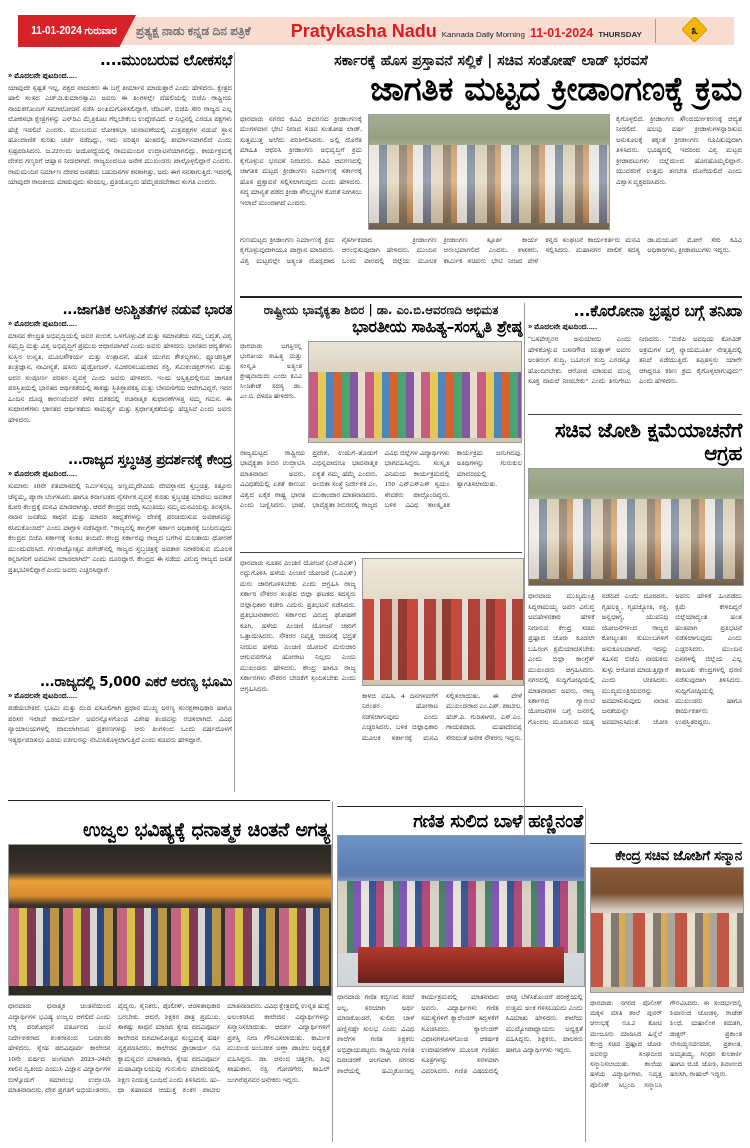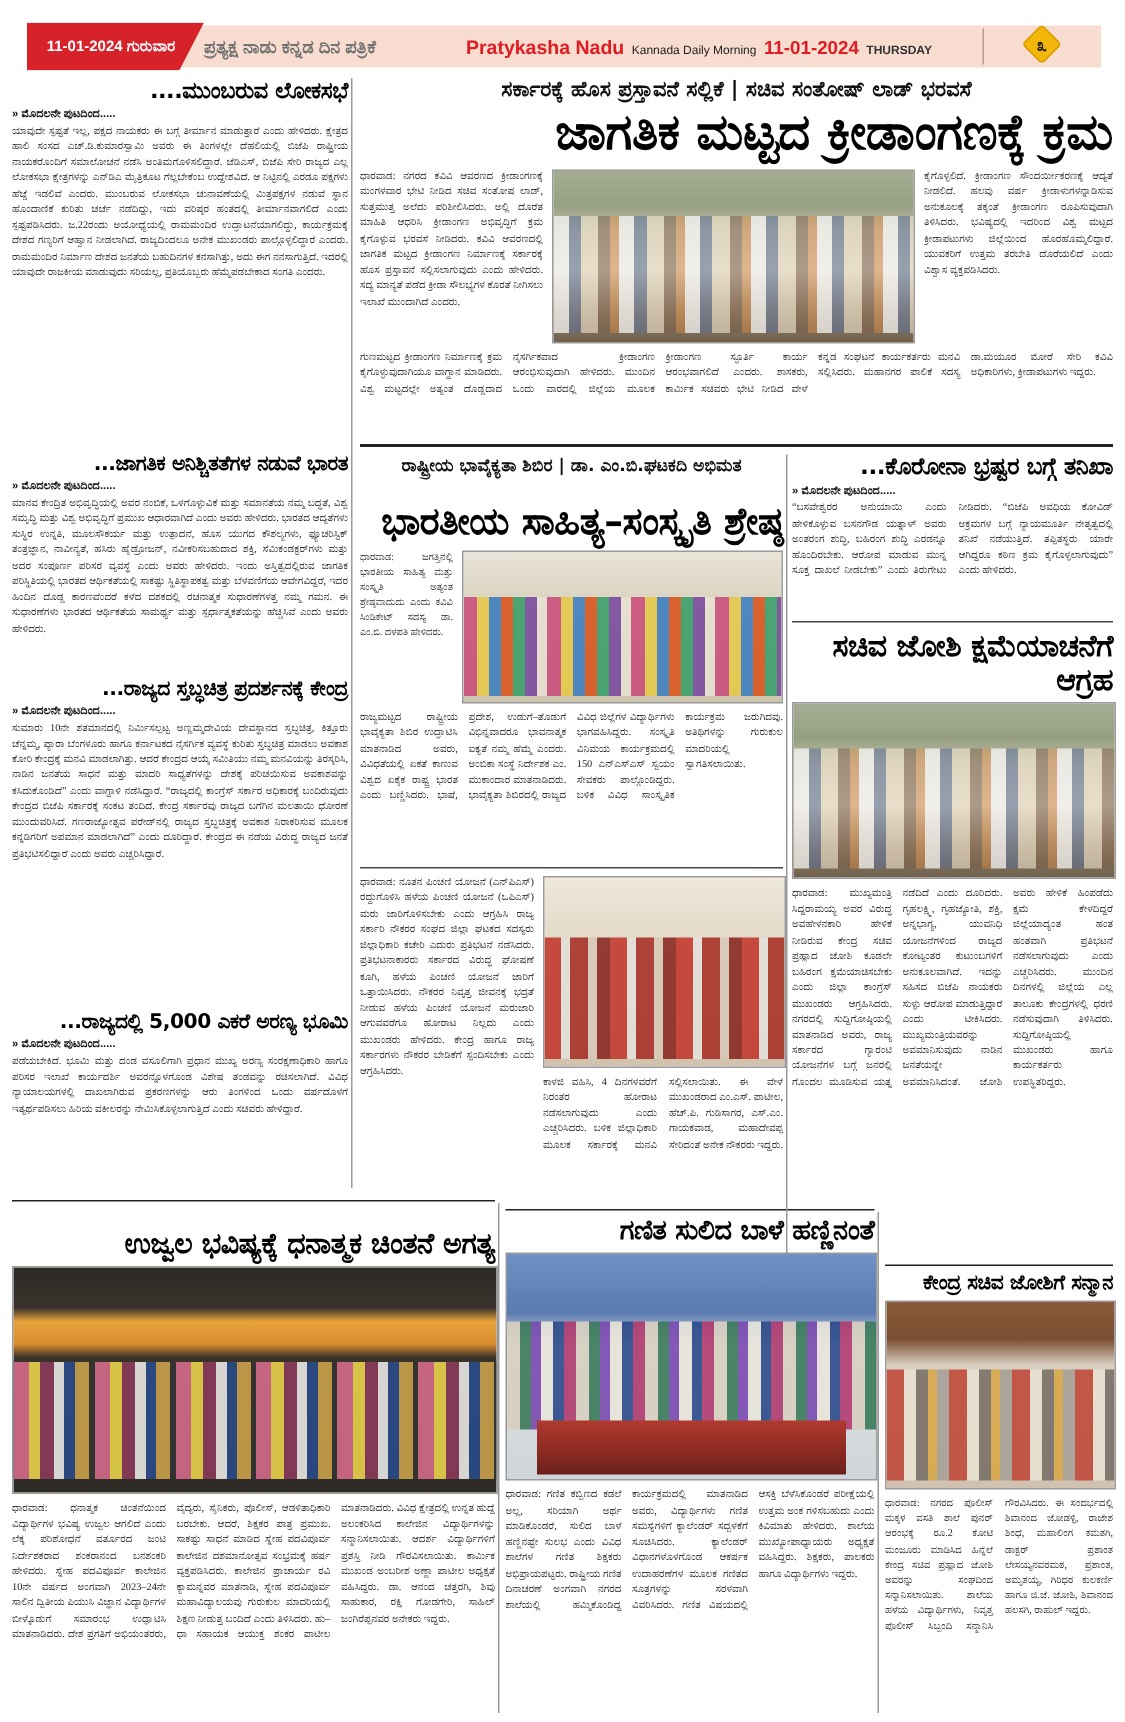--- a/index.html
+++ b/index.html
@@ -1,30 +1,30 @@
 <!DOCTYPE html>
 <html><head>
 <meta charset="utf-8">
 <style>
   html,body{margin:0;padding:0;}
   body{
     width:750px;height:1148px;background:#ffffff;position:relative;
     font-family:"Liberation Sans",sans-serif;overflow:hidden;
   }
-  .abs{position:absolute;gap:20px;}
+  .abs{position:absolute;}
   
   .mast-strip{background:#f7dccf;height:28px;left:18px;right:16px;top:17px;display:flex;align-items:center;}
   .date-badge{
     position:absolute;left:0;top:-2px;height:32px;min-width:96px;background:#d8222a;
     color:#fff;font-weight:bold;font-size:10px;display:flex;align-items:center;justify-content:center;
     padding:0 14px 0 8px;clip-path:polygon(0 0,100% 0,86% 100%,0 100%);
   }
   .mast-tagline{color:#737373;font-weight:bold;font-size:12px;margin-left:118px;white-space:nowrap;}
   .mast-center{display:flex;align-items:baseline;gap:5px;margin-left:40px;white-space:nowrap;}
-  .paper-name{color:#e01b22;font-weight:bold;font-size:13px;}
+  .paper-name{color:#e01b22;font-weight:bold;font-size:18px;}
   .edition{color:#222;font-size:8px;}
   .mast-date{color:#e01b22;font-weight:bold;font-size:12.5px;}
   .mast-day{color:#333;font-size:8px;font-weight:bold;}
   .mast-div{position:absolute;right:78px;top:2px;bottom:2px;width:1px;background:#b89a8a;}
   .page-badge{
     position:absolute;right:30px;top:3px;width:19px;height:19px;background:#f2b70a;
     transform:rotate(45deg);border-radius:3px;box-shadow:0 0 0 1px #d99c00 inset;
   }
   .page-badge span{
     position:absolute;inset:0;display:flex;align-items:center;justify-content:center;
@@ -117,22 +117,22 @@
     <div class="photo ph-outdoor" style="width:240px;height:114px;">
       <div class="crowd"></div>
     </div>
     <div class="body-text" style="flex:1;height:116px;">ಕೈಗೊಳ್ಳಲಿದೆ. ಕ್ರೀಡಾಂಗಣ ಸೌಂದರ್ಯೀಕರಣಕ್ಕೆ ಆದ್ಯತೆ ನೀಡಲಿದೆ. ಹಲವು ವರ್ಷ ಕ್ರೀಡಾಳುಗಳನ್ನಾಡಿಸುವ ಅನುಕೂಲಕ್ಕೆ ತಕ್ಕಂತೆ ಕ್ರೀಡಾಂಗಣ ರೂಪಿಸುವುದಾಗಿ ತಿಳಿಸಿದರು. ಭವಿಷ್ಯದಲ್ಲಿ ಇದರಿಂದ ವಿಶ್ವ ಮಟ್ಟದ ಕ್ರೀಡಾಪಟುಗಳು ಜಿಲ್ಲೆಯಿಂದ ಹೊರಹೊಮ್ಮಲಿದ್ದಾರೆ. ಯುವಕರಿಗೆ ಉತ್ತಮ ತರಬೇತಿ ದೊರೆಯಲಿದೆ ಎಂದು ವಿಶ್ವಾಸ ವ್ಯಕ್ತಪಡಿಸಿದರು.</div>
   </div>
   <div class="body-text cols-5" style="height:46px;margin-top:5px;">ಗುಣಮಟ್ಟದ ಕ್ರೀಡಾಂಗಣ ನಿರ್ಮಾಣಕ್ಕೆ ಕ್ರಮ ಕೈಗೊಳ್ಳುವುದಾಗಿಯೂ ವಾಗ್ದಾನ ಮಾಡಿದರು. ವಿಶ್ವ ಮಟ್ಟದಲ್ಲೇ ಅತ್ಯಂತ ದೊಡ್ಡದಾದ ನೈಸರ್ಗಿಕವಾದ ಕ್ರೀಡಾಂಗಣ ಆರಂಭಿಸುವುದಾಗಿ ಹೇಳಿದರು. ಮುಂದಿನ ಒಂದು ವಾರದಲ್ಲಿ ಜಿಲ್ಲೆಯ ಮೂಲಕ ಕ್ರೀಡಾಂಗಣ ಸ್ಫೂರ್ತಿ ಕಾರ್ಯ ಆರಂಭವಾಗಲಿದೆ ಎಂದರು. ಶಾಸಕರು, ಕಾರ್ಮಿಕ ಸಚಿವರು ಭೇಟಿ ನೀಡಿದ ವೇಳೆ ಕನ್ನಡ ಸಂಘಟನೆ ಕಾರ್ಯಕರ್ತರು ಮನವಿ ಸಲ್ಲಿಸಿದರು. ಮಹಾನಗರ ಪಾಲಿಕೆ ಸದಸ್ಯ ಡಾ.ಮಯೂರ ಮೋರೆ ಸೇರಿ ಕವಿವಿ ಅಧಿಕಾರಿಗಳು, ಕ್ರೀಡಾಪಟುಗಳು ಇದ್ದರು.</div>
 </div>
 <div class="abs hrule-bold" style="left:240px;top:296px;width:502px;"></div>
 
 <div class="abs" style="left:240px;top:303px;width:282px;">
-  <div class="kicker" style="font-size:11.5px;">ರಾಷ್ಟ್ರೀಯ ಭಾವೈಕ್ಯತಾ ಶಿಬಿರ | ಡಾ. ಎಂ.ಬಿ.ಘಟಕದಿ ಅಭಿಮತ</div>
-  <div class="headline" style="font-size:25px;margin-top:17px;">ಭಾರತೀಯ ಸಾಹಿತ್ಯ–ಸಂಸ್ಕೃತಿ ಶ್ರೇಷ್ಠ</div>
+  <div class="kicker" style="font-size:11.5px;">ರಾಷ್ಟ್ರೀಯ ಭಾವೈಕ್ಯತಾ ಶಿಬಿರ | ಡಾ. ಎಂ.ಬಿ.ಆವರಣದಿ ಅಭಿಮತ</div>
+  <div class="headline" style="font-size:16px;margin-top:1px;">ಭಾರತೀಯ ಸಾಹಿತ್ಯ–ಸಂಸ್ಕೃತಿ ಶ್ರೇಷ್ಠ</div>
   <div style="display:flex;gap:6px;margin-top:5px;">
     <div class="body-text" style="width:62px;height:102px;font-size:6.6px;">ಧಾರವಾಡ: ಜಗತ್ತಿನಲ್ಲಿ ಭಾರತೀಯ ಸಾಹಿತ್ಯ ಮತ್ತು ಸಂಸ್ಕೃತಿ ಅತ್ಯಂತ ಶ್ರೇಷ್ಠವಾದುದು ಎಂದು ಕವಿವಿ ಸಿಂಡಿಕೇಟ್ ಸದಸ್ಯ ಡಾ. ಎಂ.ಬಿ. ದಳಪತಿ ಹೇಳಿದರು.</div>
     <div class="photo ph-stage" style="flex:1;height:100px;">
       <div class="crowd"></div>
     </div>
   </div>
   <div class="body-text cols-4" style="height:98px;margin-top:5px;">ರಾಜ್ಯಮಟ್ಟದ ರಾಷ್ಟ್ರೀಯ ಭಾವೈಕ್ಯತಾ ಶಿಬಿರ ಉದ್ಘಾಟಿಸಿ ಮಾತನಾಡಿದ ಅವರು, ವಿವಿಧತೆಯಲ್ಲಿ ಏಕತೆ ಕಾಣುವ ವಿಶ್ವದ ಏಕೈಕ ರಾಷ್ಟ್ರ ಭಾರತ ಎಂದು ಬಣ್ಣಿಸಿದರು. ಭಾಷೆ, ಪ್ರದೇಶ, ಉಡುಗೆ–ತೊಡುಗೆ ವಿಭಿನ್ನವಾದರೂ ಭಾವನಾತ್ಮಕ ಐಕ್ಯತೆ ನಮ್ಮ ಹೆಮ್ಮೆ ಎಂದರು. ಅಂಬಿಕಾ ಸಂಸ್ಥೆ ನಿರ್ದೇಶಕ ಎಂ. ಮುಕಾಂದಾರ ಮಾತನಾಡಿದರು. ಭಾವೈಕ್ಯತಾ ಶಿಬಿರದಲ್ಲಿ ರಾಜ್ಯದ ವಿವಿಧ ಜಿಲ್ಲೆಗಳ ವಿದ್ಯಾರ್ಥಿಗಳು ಭಾಗವಹಿಸಿದ್ದರು. ಸಂಸ್ಕೃತಿ ವಿನಿಮಯ ಕಾರ್ಯಕ್ರಮದಲ್ಲಿ 150 ಎನ್‌ಎಸ್‌ಎಸ್ ಸ್ವಯಂ ಸೇವಕರು ಪಾಲ್ಗೊಂಡಿದ್ದರು. ಬಳಿಕ ವಿವಿಧ ಸಾಂಸ್ಕೃತಿಕ ಕಾರ್ಯಕ್ರಮ ಜರುಗಿದವು. ಅತಿಥಿಗಳನ್ನು ಗುರುಕುಲ ಮಾದರಿಯಲ್ಲಿ ಸ್ವಾಗತಿಸಲಾಯಿತು.</div>
 
   <div class="hrule" style="margin:6px 0 4px 0;"></div>
 

